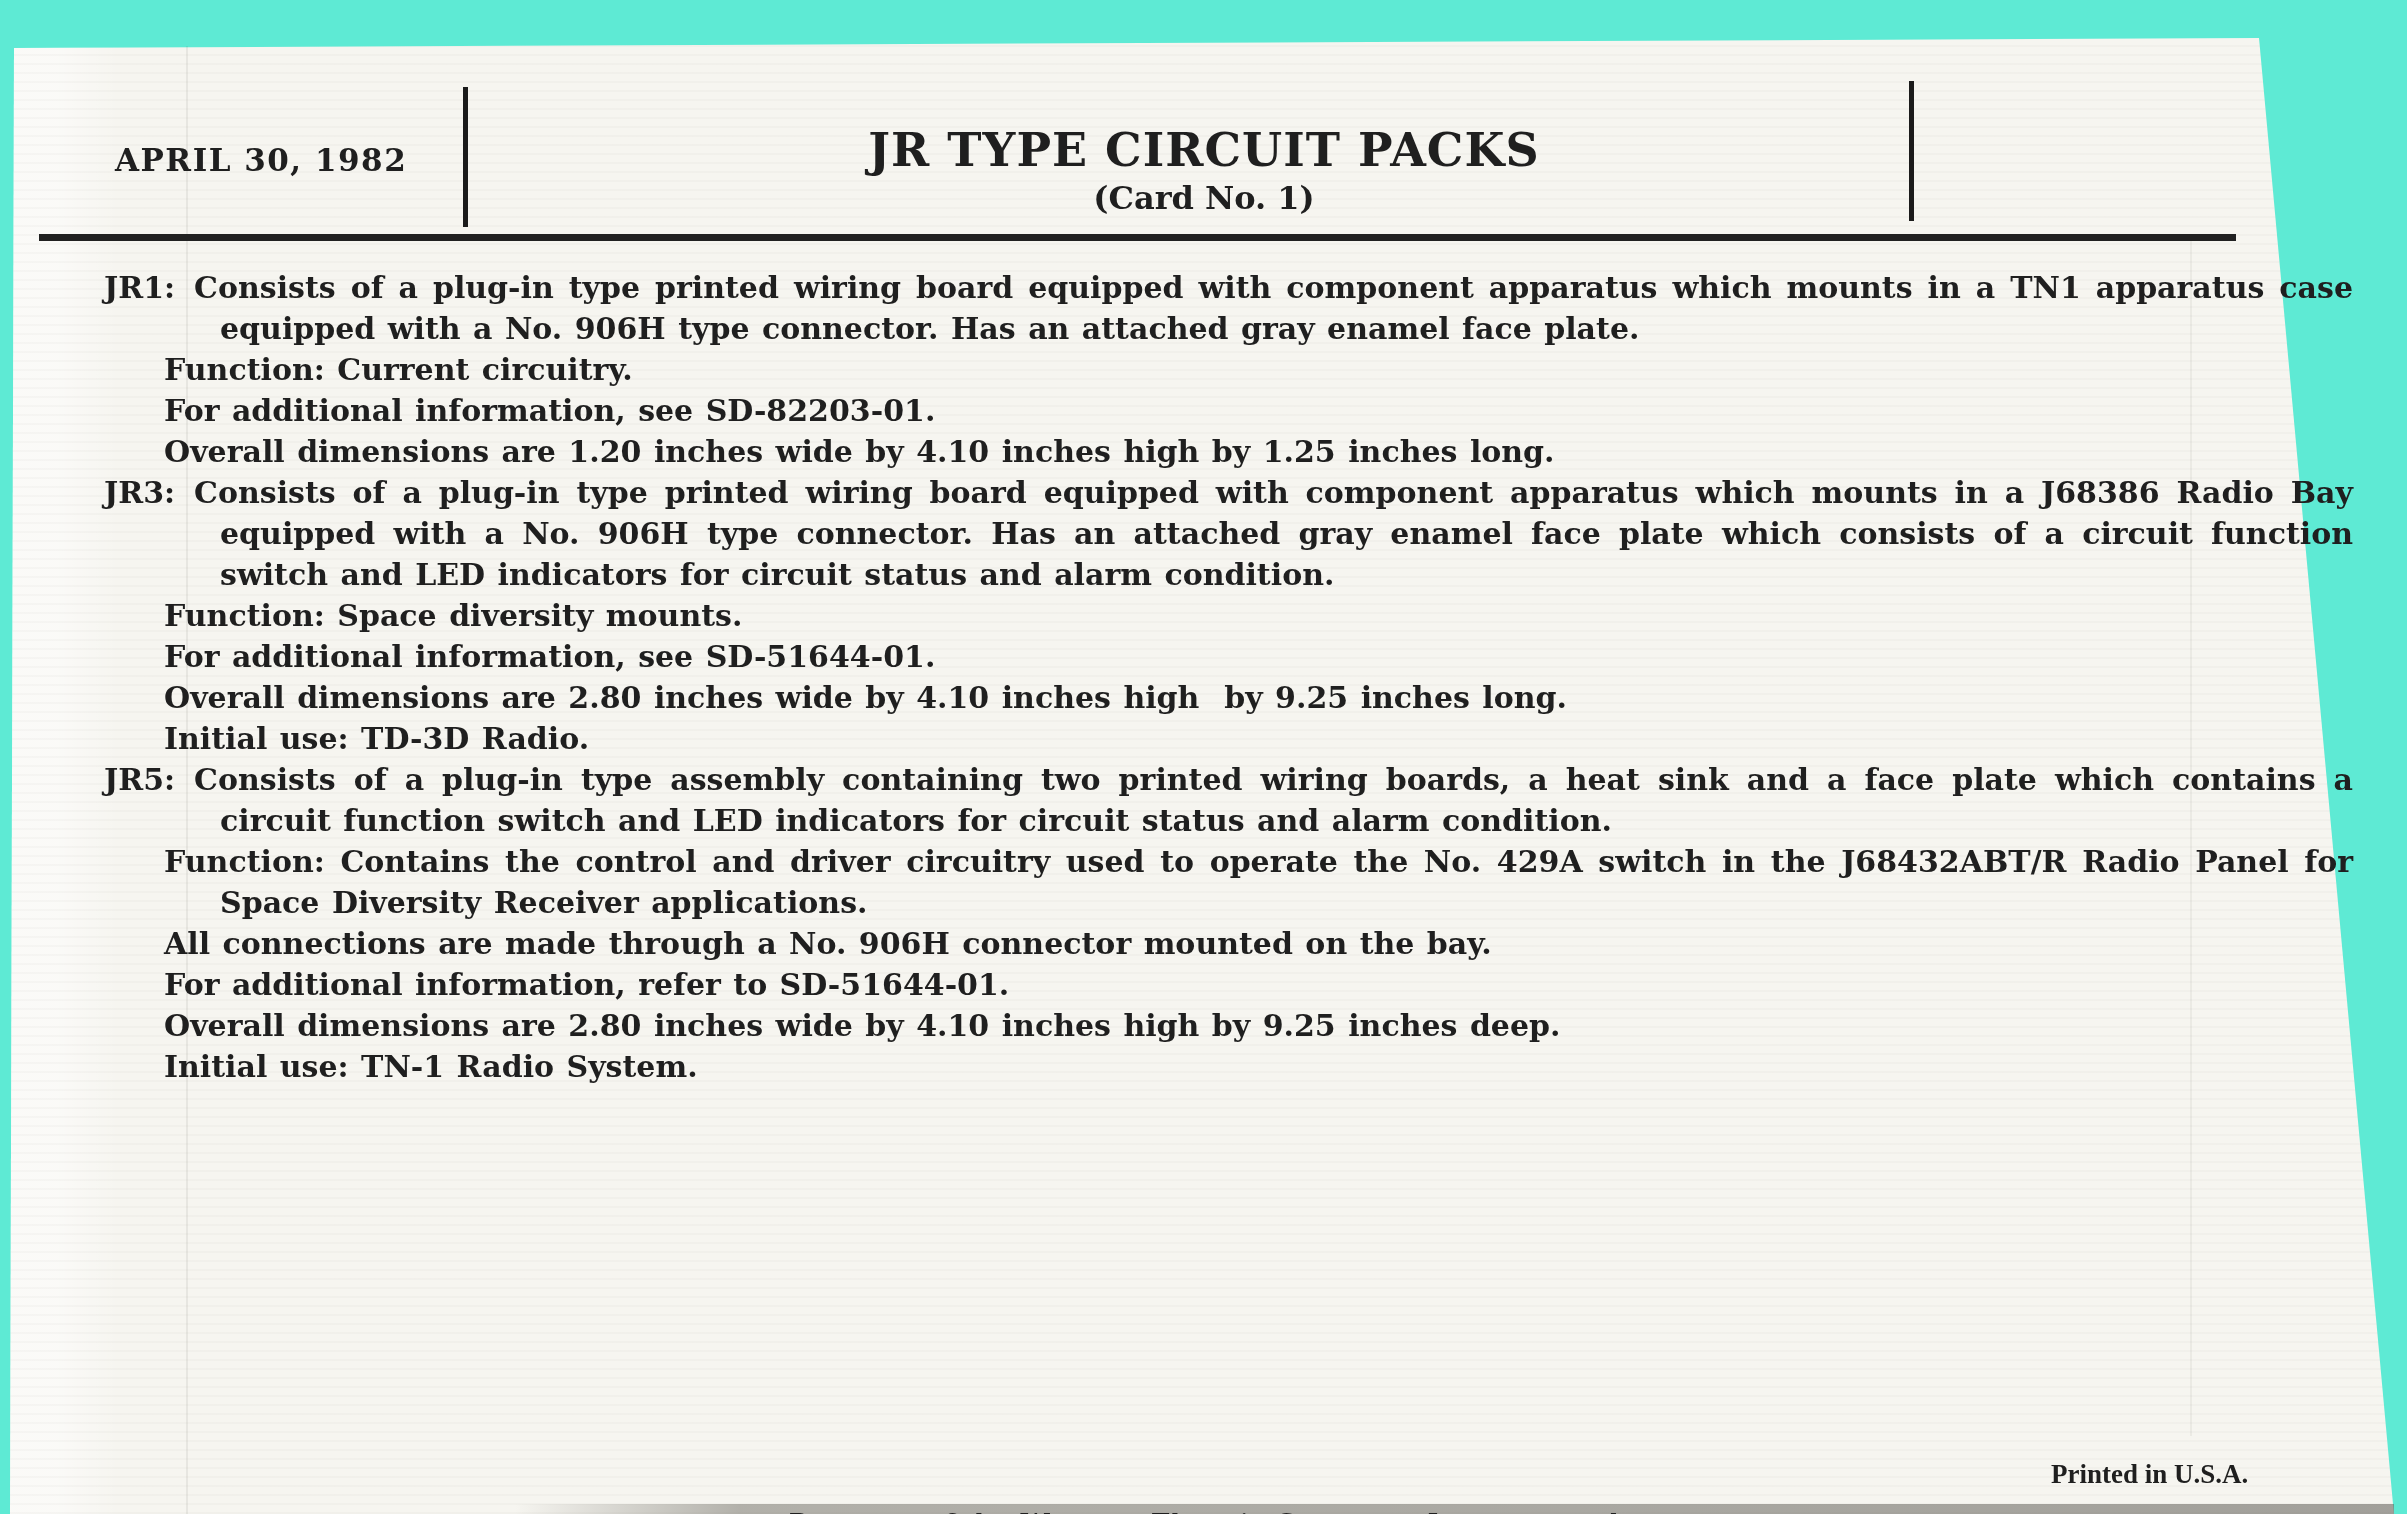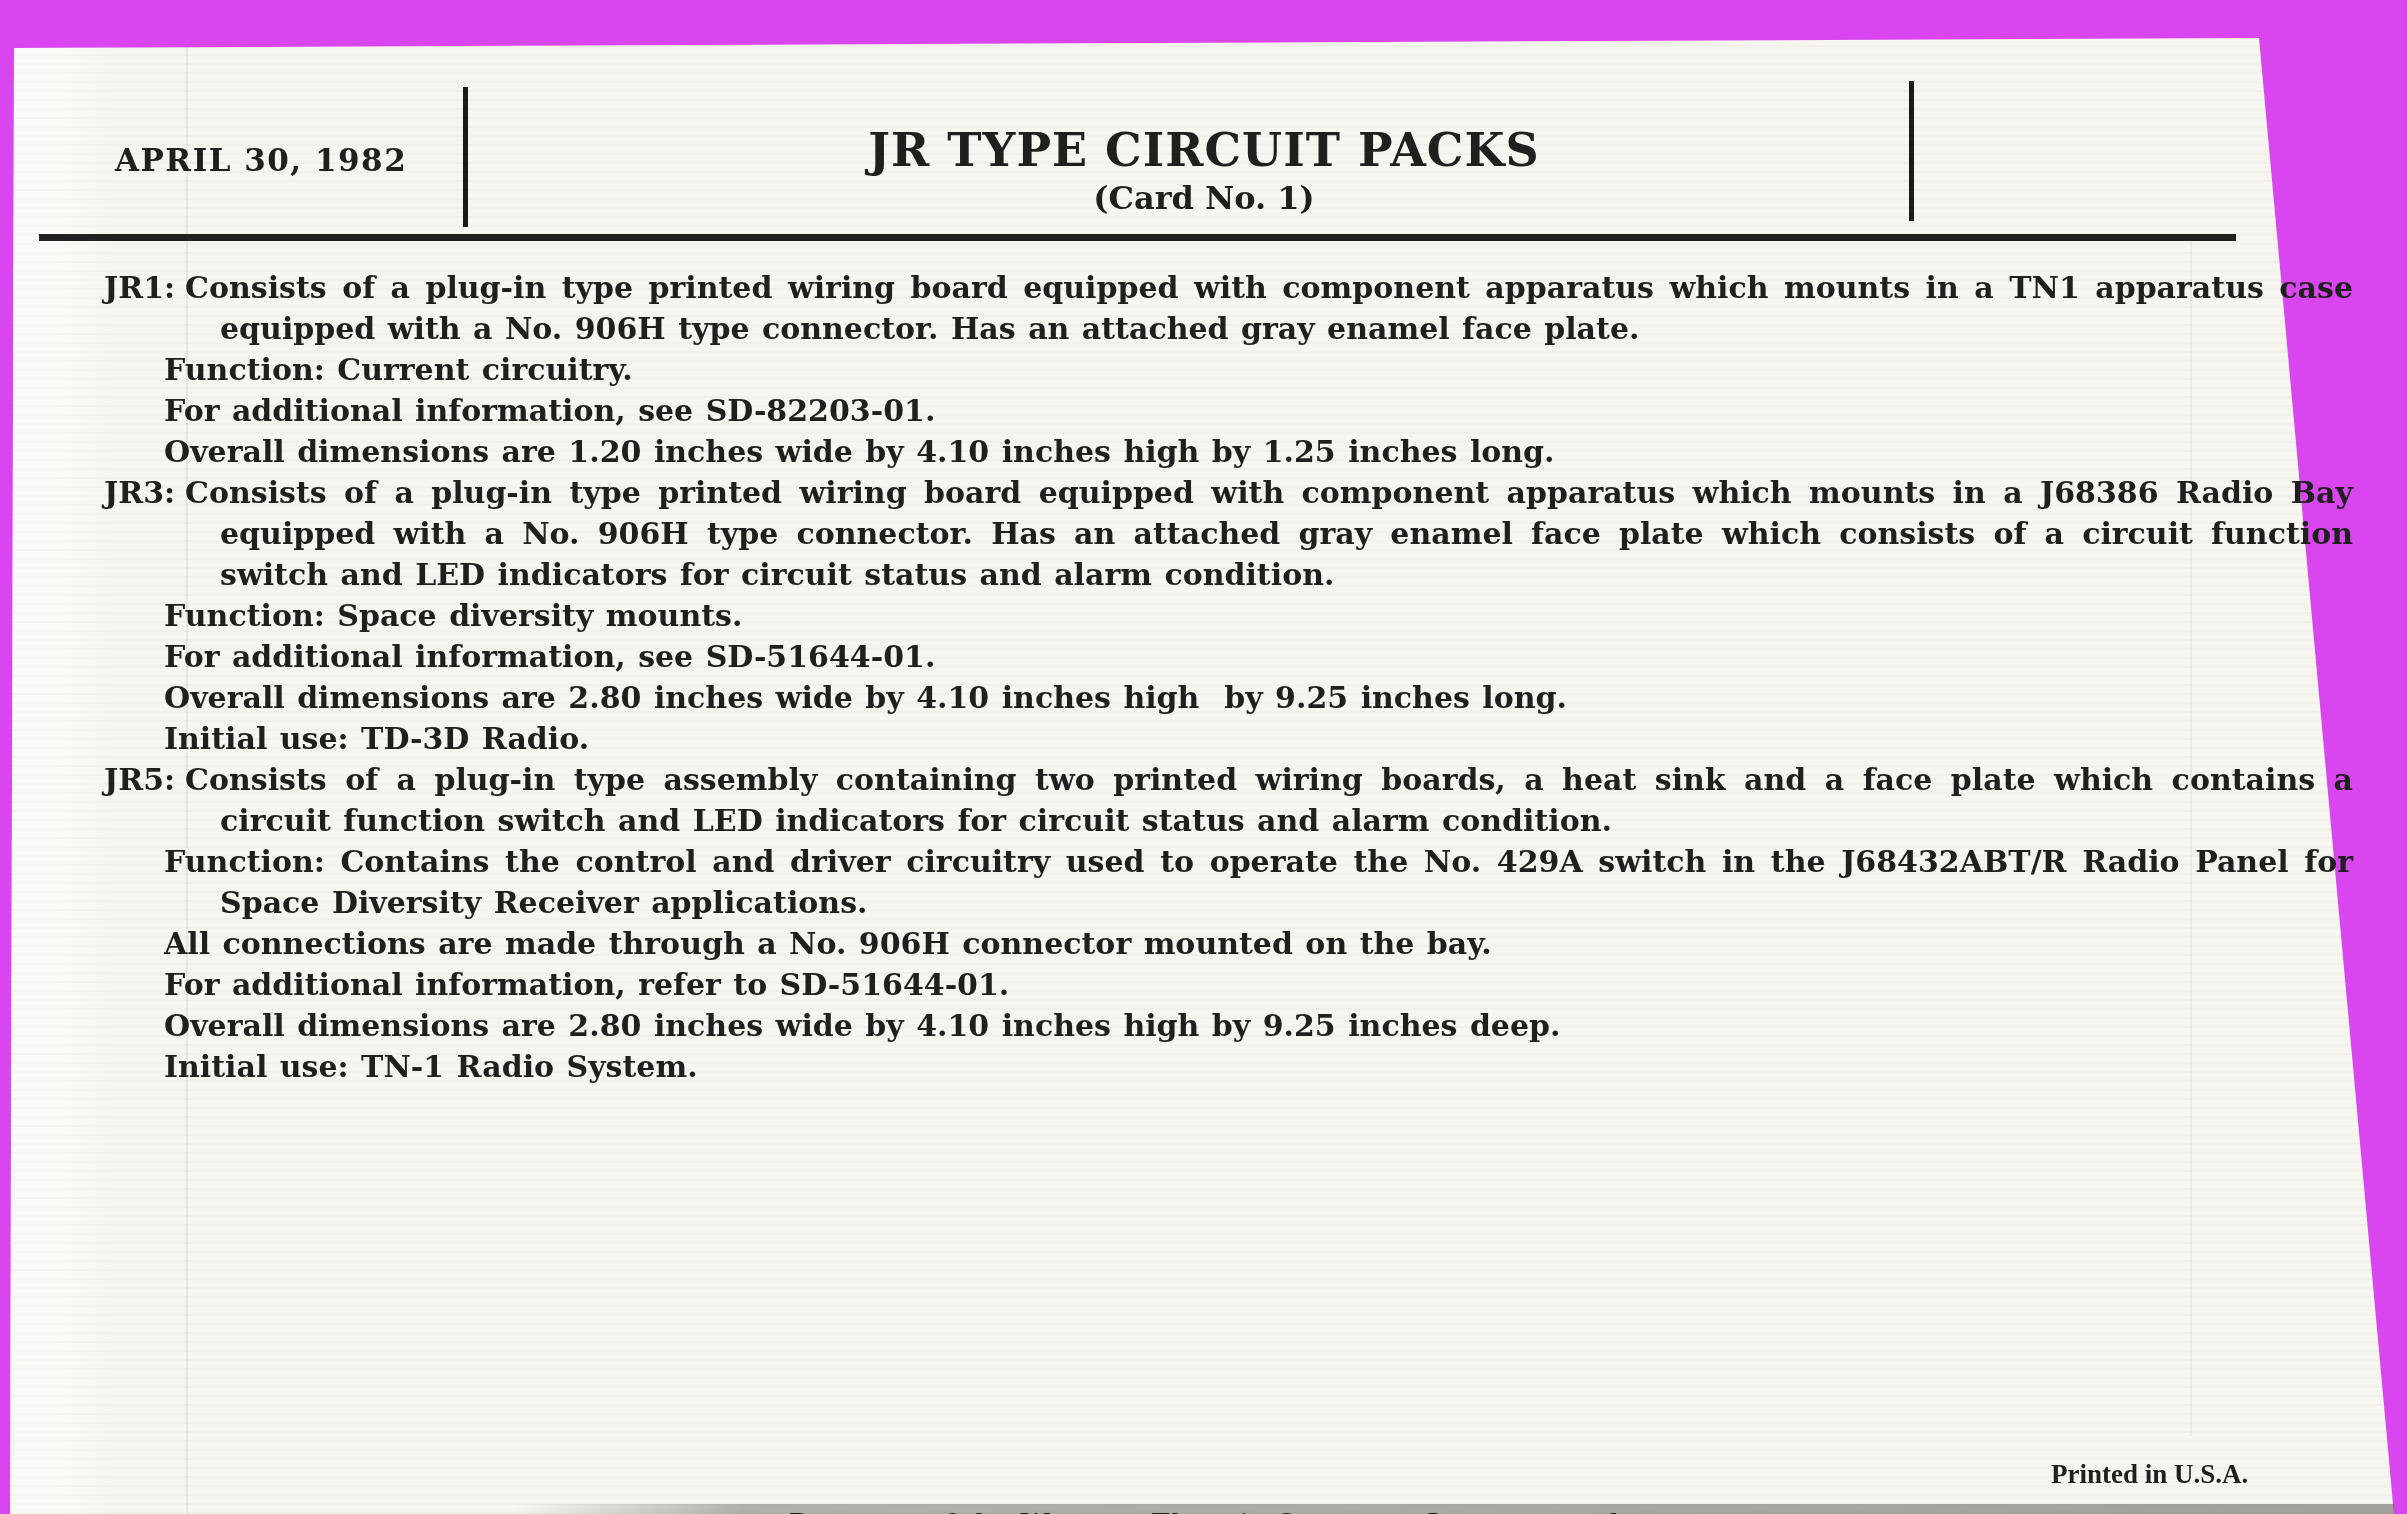--- a/index.html
+++ b/index.html
@@ -107,21 +107,21 @@
     color: var(--ink);
     word-spacing: 2px;
   }
   .entry-desc {
     margin: 0;
     padding-left: 116px;
     text-indent: -116px;
     text-align: justify;
   }
   .entry-label {
-    margin-right: 10px;
+    margin-right: 19px;
   }
   .detail {
     margin: 0 0 0 60px;
     padding-left: 56px;
     text-indent: -56px;
     text-align: justify;
     white-space: pre-wrap;
   }
   
   .footer-property {
@@ -140,21 +140,21 @@
     font-size: 27px;
     font-weight: 700;
     color: var(--ink);
     white-space: pre;
     font-family: Liberation Serif, serif;
   }
 </style>
 </head>
 <body>
 
-<div class="page" style="--ink: #1f1f1f; --paper: #f6f5f0; background: #d946ef;">
+<div class="page" style="--ink: #1f1f1f; --paper: #f6f5f0; background: #5eead4;">
   <div class="card"></div>
   <div class="scan-line-a"></div>
   <div class="scan-line-b"></div>
   <div class="bottom-band"></div>
 
   <div class="header-date">APRIL 30, 1982</div>
   <div class="vdiv vdiv-left"></div>
   <div class="title-wrap">
     <div class="page-title">JR TYPE CIRCUIT PACKS</div>
     <div class="page-subtitle">(Card No. 1)</div>

